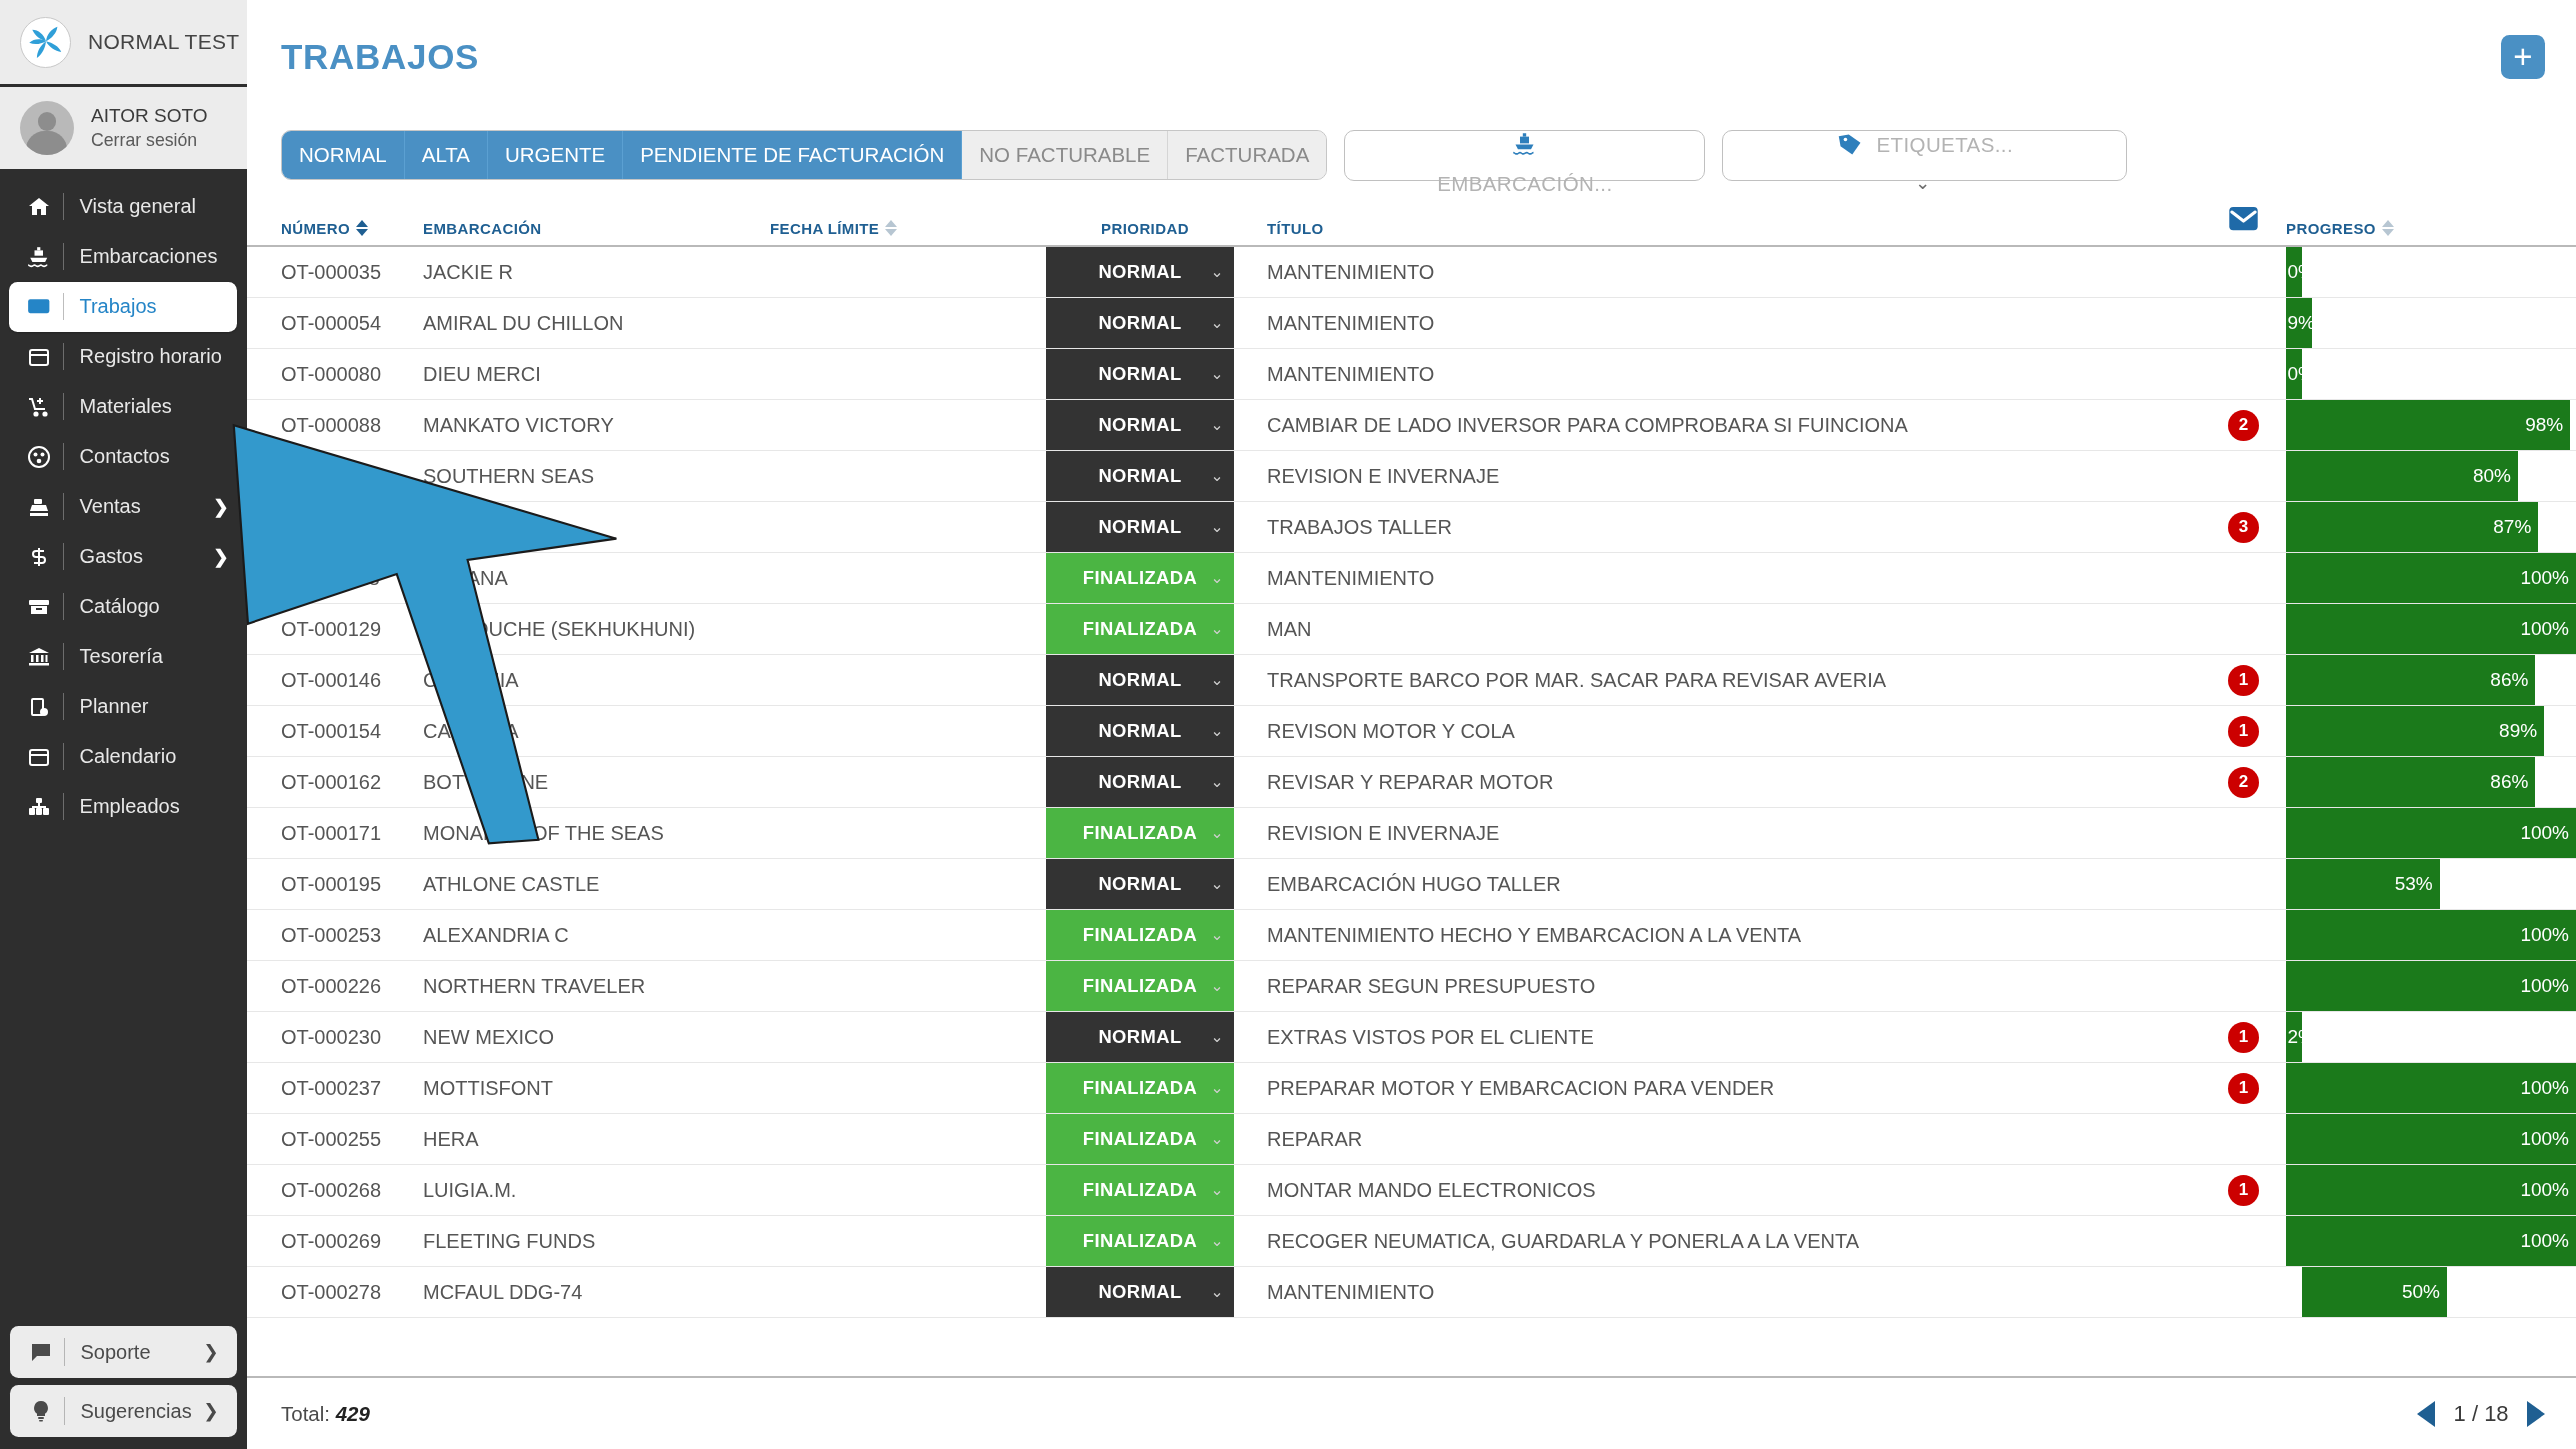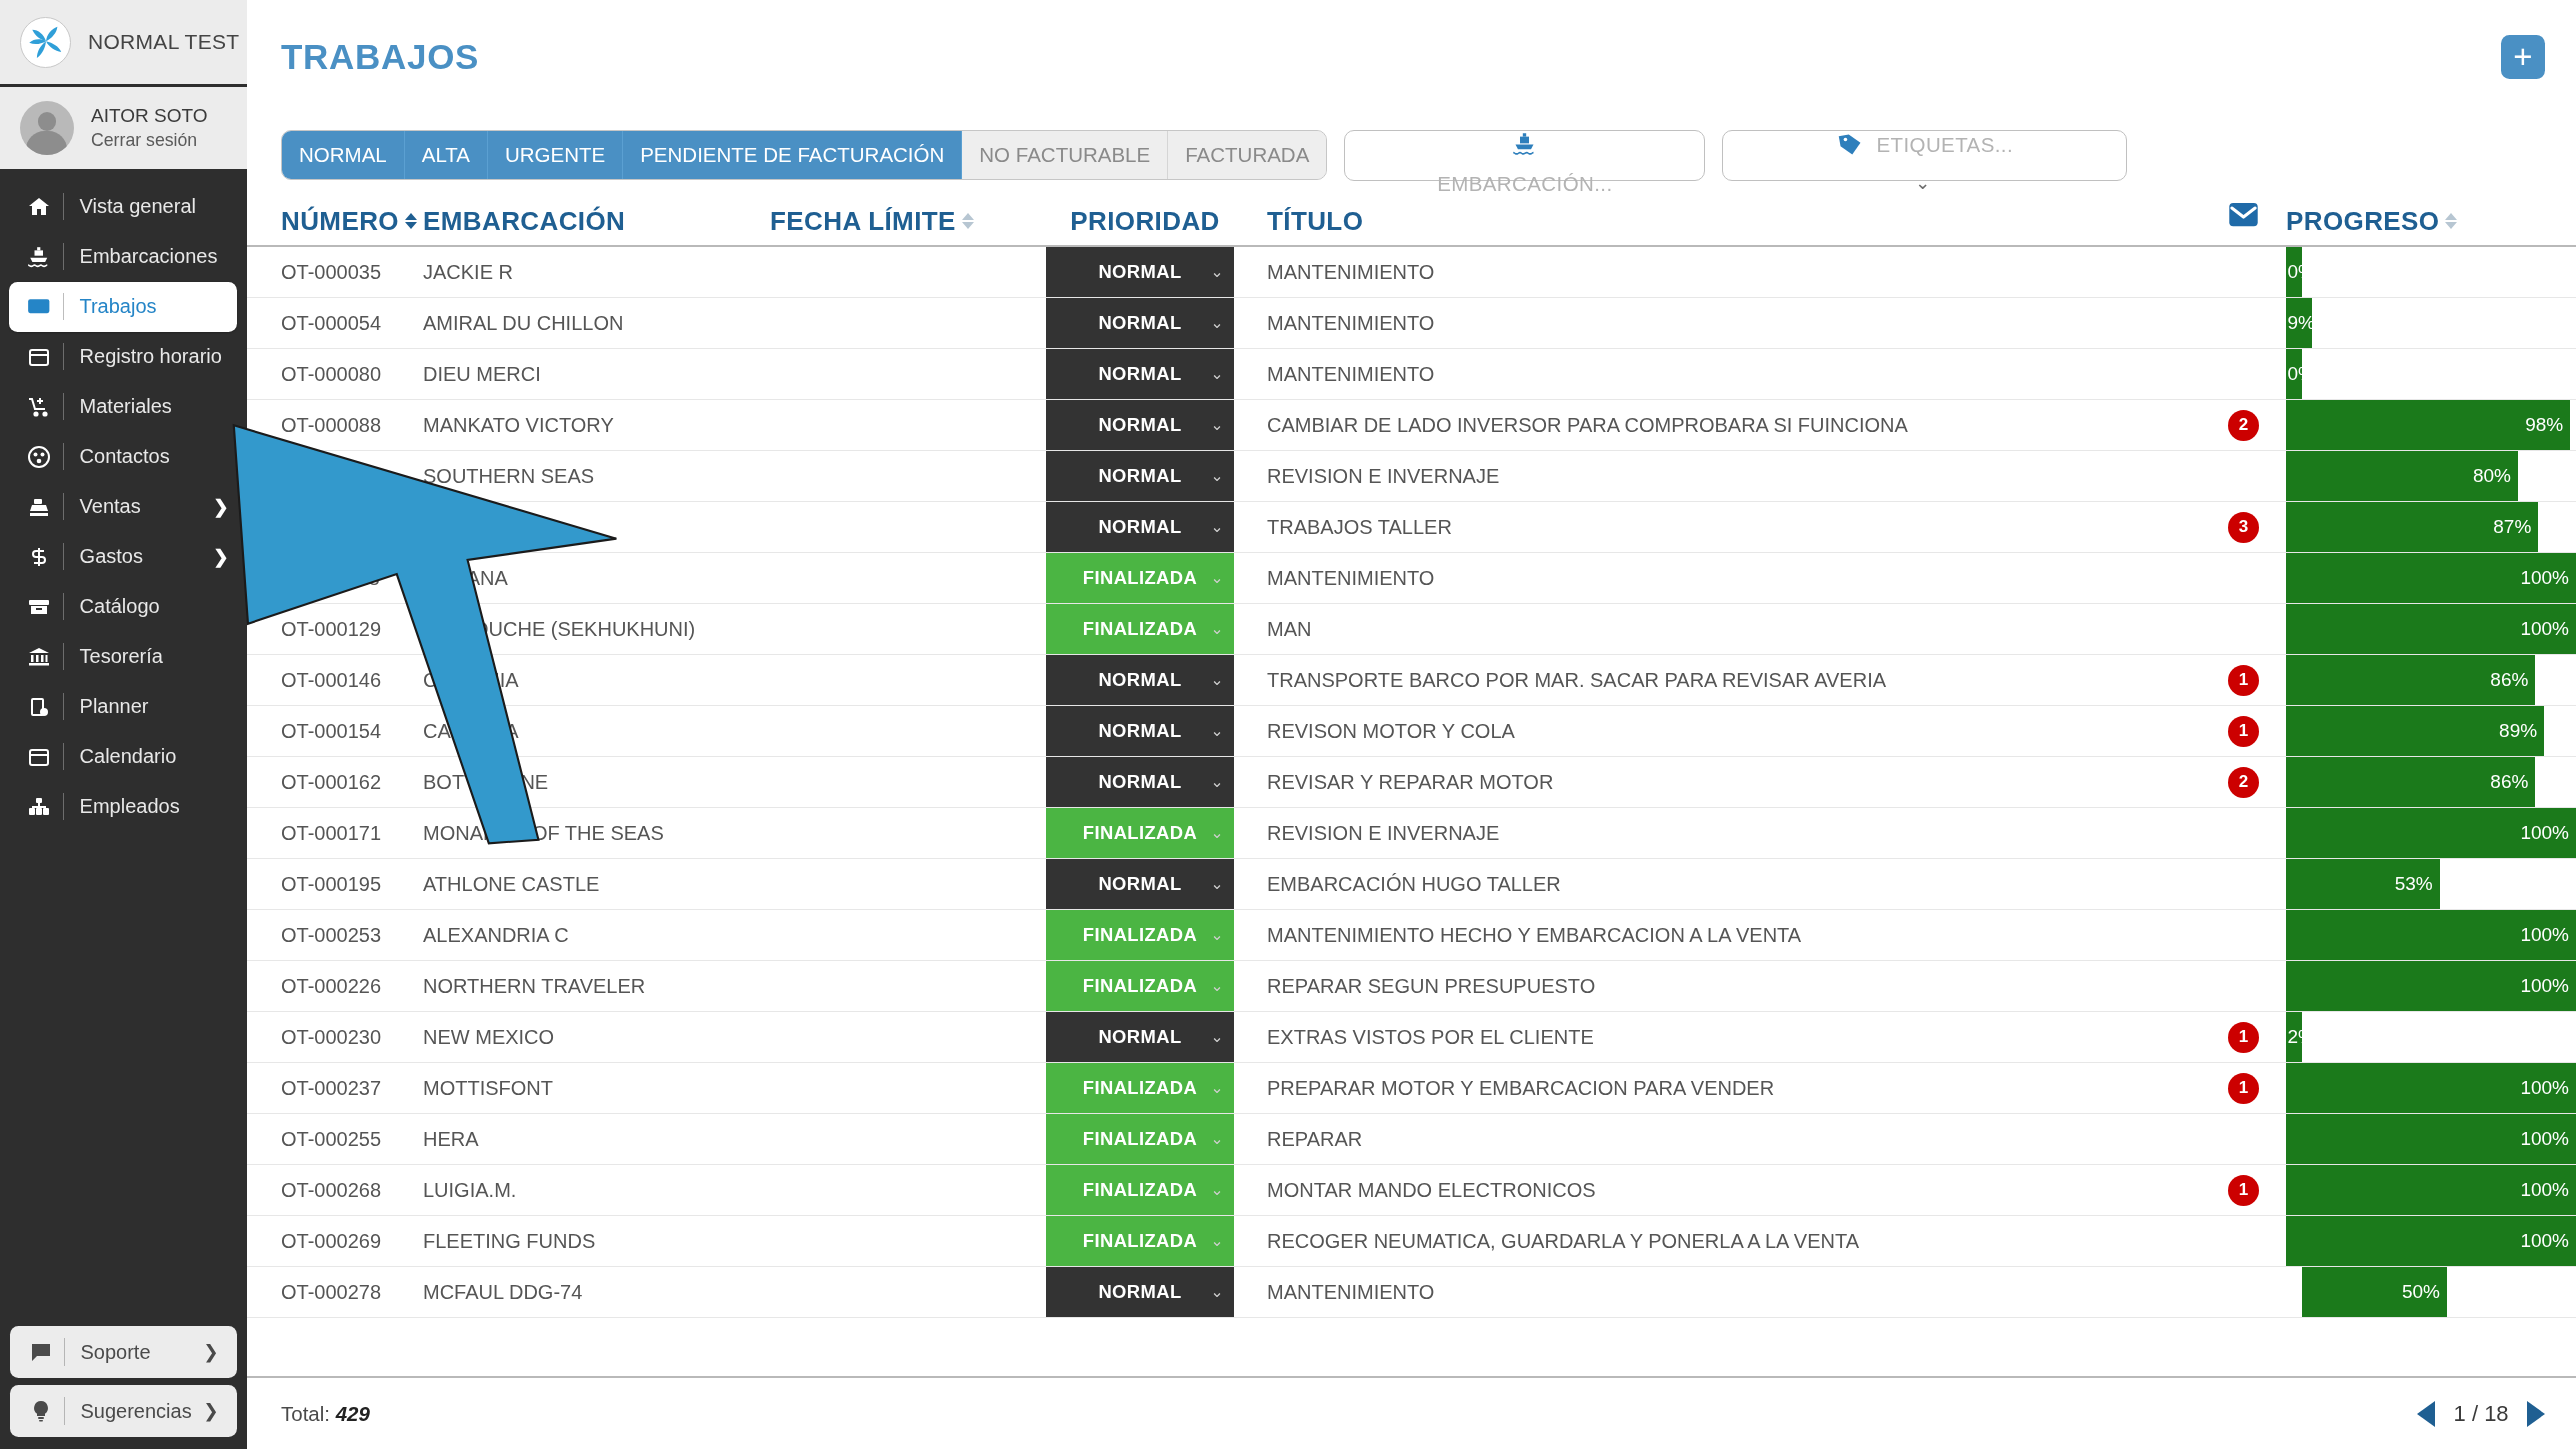--- a/index.html
+++ b/index.html
@@ -147,21 +147,21 @@
   .tagbox .left { display: flex; align-items: center; gap: 12.8px; }
 
   
   .table-wrap { flex: 1 1 auto; overflow: hidden; }
   .thead {
     display: flex; align-items: flex-end;
     height: 50px; border-bottom: 2.1px solid #b9b9b9;
     padding: 0 0 8.5px 0;
   }
   .th {
-    color: #1f5f92; font-size: 26px; font-weight: bold; letter-spacing: 0.4px;
+    color: #1f5f92; font-size: 15px; font-weight: bold; letter-spacing: 0.4px;
     display: flex; align-items: center; gap: 5.7px;
   }
   .sortico { display: inline-flex; flex-direction: column; gap: 2.1px; }
   .sortico i { display: block; width: 0; height: 0; border-left: 6.4px solid transparent;
     border-right: 6.4px solid transparent; }
   .sortico i.up { border-bottom: 7.8px solid #1f5f92; }
   .sortico i.dn { border-top: 7.8px solid #1f5f92; }
   .sortico.dim i.up { border-bottom-color: #b7c6d2; }
   .sortico.dim i.dn { border-top-color: #b7c6d2; }
 

